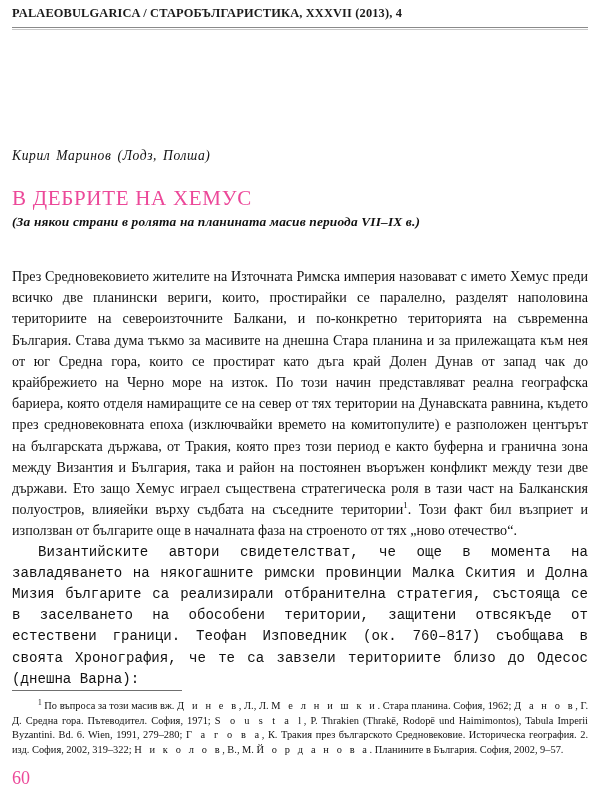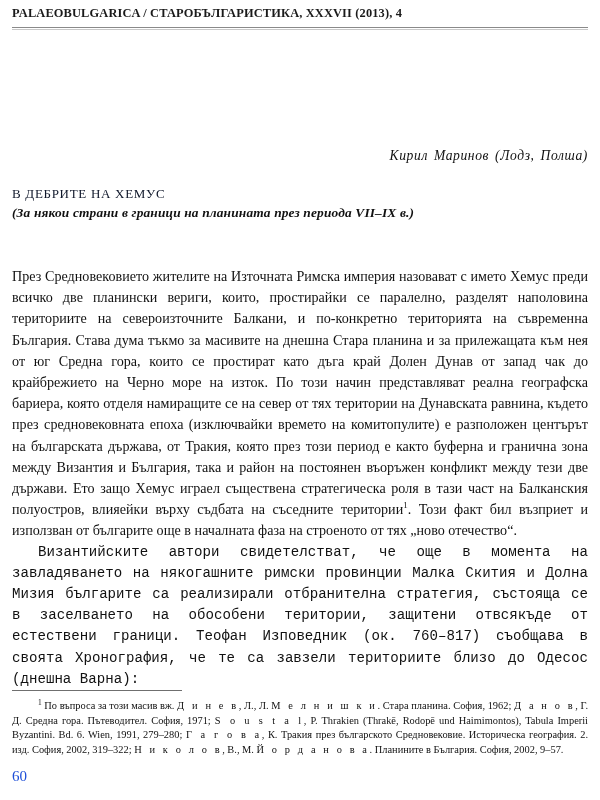--- a/index.html
+++ b/index.html
@@ -61,30 +61,29 @@
     left: 12px;
     width: 576px;
   }
 
   .byline {
     top: 148px;
     font-style: italic;
     font-size: 13.6px;
     letter-spacing: 0.6px;
     word-spacing: 2px;
-    text-align: right;
   }
 
   .title-block { top: 186px; }
   .article-title {
-    font-size: 13px;
+    font-size: 21px;
     letter-spacing: 0.7px;
     margin: 0 0 3px 0;
     font-weight: normal;
-    color: #0f172a;
+    color: #ec4899;
   }
   .article-subtitle {
     font-style: italic;
     font-weight: bold;
     font-size: 13.4px;
     letter-spacing: 0.15px;
     color: #111111;
   }
 
   .body-block { top: 258px; width: 576px; }
@@ -133,40 +132,40 @@
     vertical-align: super;
     line-height: 0;
   }
   .sp { letter-spacing: 2.6px; }
 
   
   .folio {
     position: absolute;
     left: 12px;
     top: 768px;
-    font-size: 15px;
-    color: #1d4ed8;
+    font-size: 18px;
+    color: #ec4899;
   }
 </style>
 </head>
 <body>
 
 <div class="page">
 
   <div class="running-head">
     <div class="running-head-text">PALAEOBULGARICA / СТАРОБЪЛГАРИСТИКА, XXXVII (2013), 4</div>
   </div>
   <div class="head-rule"></div>
   <div class="head-rule-2"></div>
 
   <div class="col byline">Кирил Маринов (Лодз, Полша)</div>
 
   <div class="col title-block">
     <h1 class="article-title">В ДЕБРИТЕ НА ХЕМУС</h1>
-    <div class="article-subtitle">(За някои страни в граници на планината през периода VII–IX в.)</div>
+    <div class="article-subtitle">(За някои страни в ролята на планината масив периода VII–IX в.)</div>
   </div>
 
   <div class="col body-block">
     <p class="para first"><span>През Средновековието жителите на Източната Римска империя назовават с името Хемус преди всичко две планински вериги, които, простирайки се паралелно, разделят наполовина териториите на североизточните Балкани, и по-конкретно територията на съвременна България. Става дума тъкмо за масивите на днешна Стара планина и за прилежащата към нея от юг Средна гора, които се простират като дъга край Долен Дунав от запад чак до крайбрежието на Черно море на изток. По този начин представляват реална географска бариера, която отделя намиращите се на север от тях територии на Дунавската равнина, където през средновековната епоха (изключвайки времето на комитопулите) е разположен центърът на българската държава, от Тракия, която през този период е както буферна и гранична зона между Византия и България, така и район на постоянен въоръжен конфликт между тези две държави. Ето защо Хемус играел съществена стратегическа роля в тази част на Балканския полуостров, влияейки върху съдбата на съседните територии</span><sup class="fn-ref">1</sup><span>. Този факт бил възприет и използван от българите още в началната фаза на строеното от тях „ново отечество“.</span></p>
     <p class="para">Византийските автори свидетелстват, че още в момента на завладяването на някогашните римски провинции Малка Скития и Долна Мизия българите са реализирали отбранителна стратегия, състояща се в заселването на обособени територии, защитени отвсякъде от естествени граници. Теофан Изповедник (ок. 760–817) съобщава в своята Хронография, че те са завзели териториите близо до Одесос (днешна Варна):</p>
   </div>
 
   <div class="fn-rule"></div>
 
   <div class="col footnotes">

